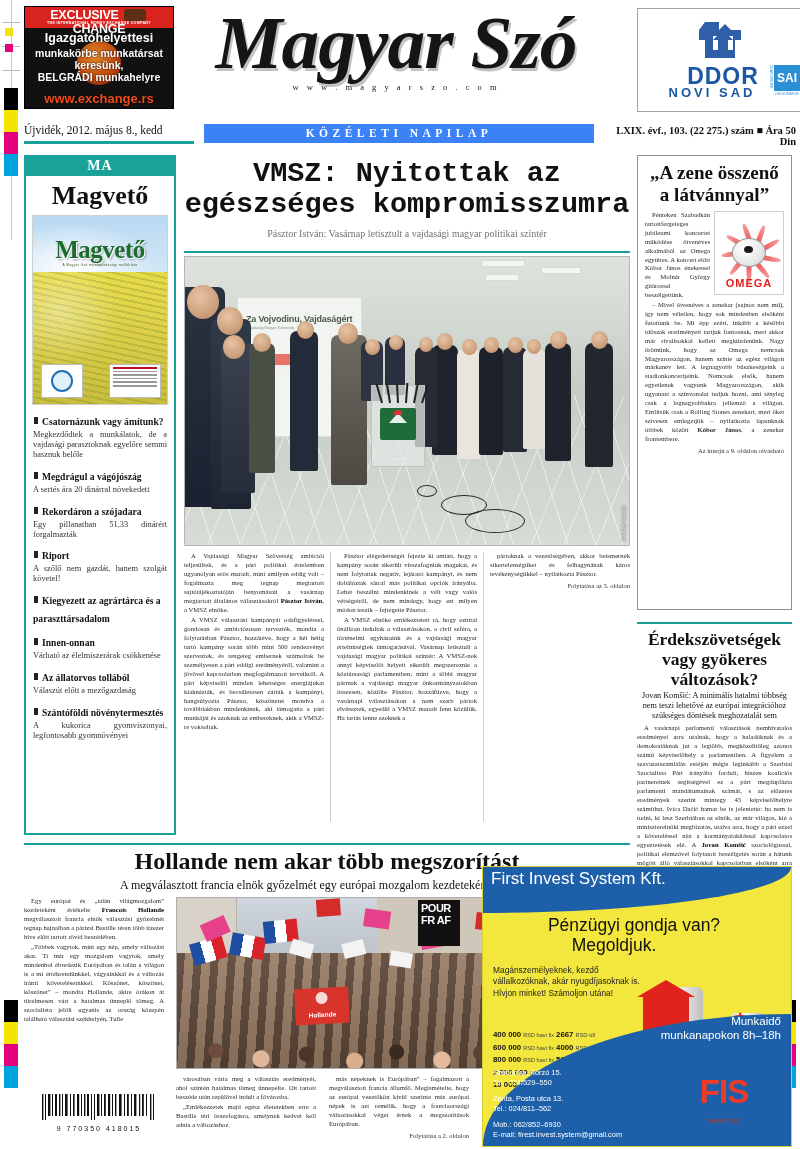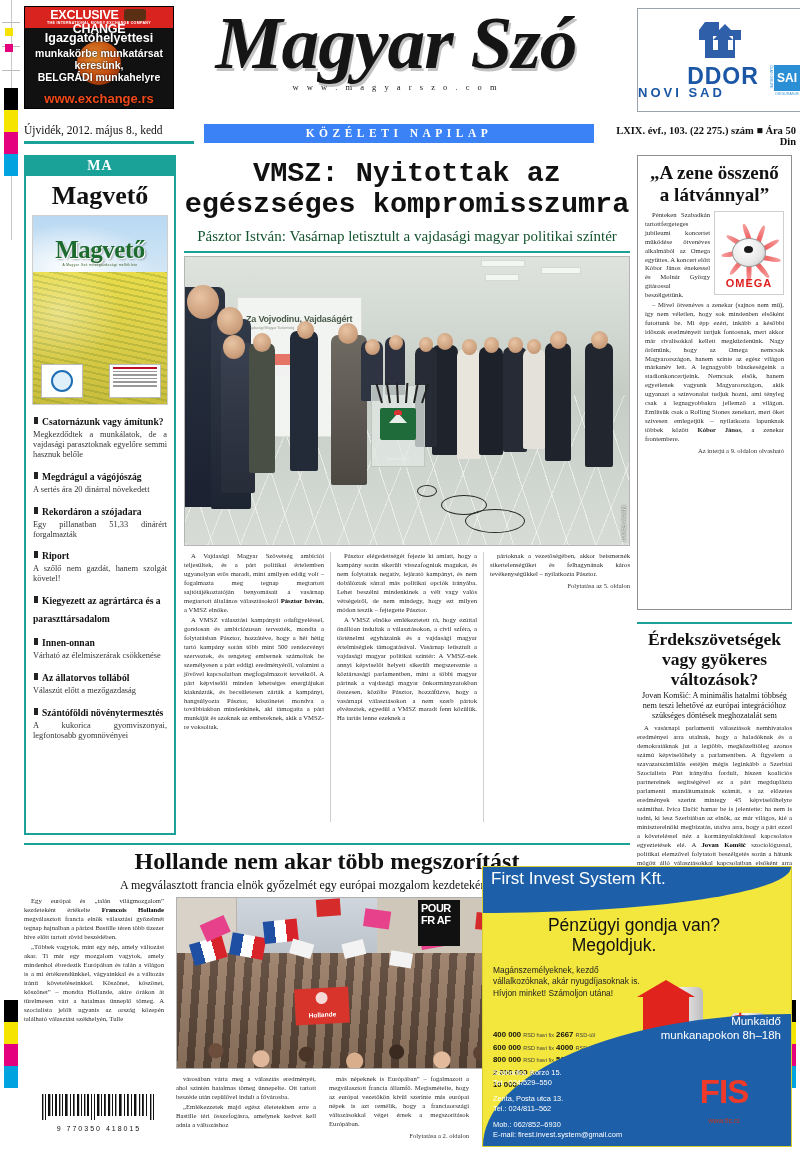--- a/index.html
+++ b/index.html
@@ -91,21 +91,21 @@
   }
   .ddor .hsym {
     position:absolute; left:50%; top:7px; margin-left:-28px; width:56px; height:42px;
   }
   .ddor .dtxt {
     position:absolute; left:0; right:0; top:54px; text-align:center;
     color:#1b57a5; font-family:"Liberation Sans", sans-serif; font-weight:bold;
     font-size:23px; letter-spacing:1px;
   }
   .ddor .ntxt {
-    position:absolute; left:0; right:22px; top:76px; text-align:left;
+    position:absolute; left:0; right:22px; top:76px; text-align:center;
     color:#1b57a5; font-family:"Liberation Sans", sans-serif; font-weight:bold;
     font-size:13px; letter-spacing:3px;
   }
   .ddor .sai {
     position:absolute; right:8px; top:56px; width:26px; height:26px;
     background:#2b8fd6; color:#fff; font-family:"Liberation Sans", sans-serif;
     font-weight:bold; font-size:12px; text-align:center; line-height:26px;
   }
   .ddor .saisub {
     position:absolute; right:6px; top:83px; width:30px; text-align:center;
@@ -215,21 +215,21 @@
 
   
   .main-head {
     position:absolute; left:184px; top:158px; width:446px;
     text-align:center; font-family:Liberation Mono, monospace; font-weight:bold;
     font-size:28.5px; line-height:31px; color:#111;
   }
   .main-dek {
     position:absolute; left:184px; top:228px; width:446px;
     text-align:center; font-family:"Liberation Serif", serif;
-    font-size:15px; color:#14532d;
+    font-size:10px; color:#737373;
   }
   .main-rule { position:absolute; left:184px; top:251px; width:446px; height:2px; background:#1aa198; }
 
   .main-photo {
     position:absolute; left:184px; top:256px; width:446px; height:290px;
     overflow:hidden; background:#c2410c; border:1px solid #b5b5b5;
   }
   .ph-wall {
     position:absolute; left:0; right:0; top:0; height:140px;
     background:linear-gradient(180deg,#dfe3de 0%, #cfd6cf 60%, #c3cbc3 100%);

